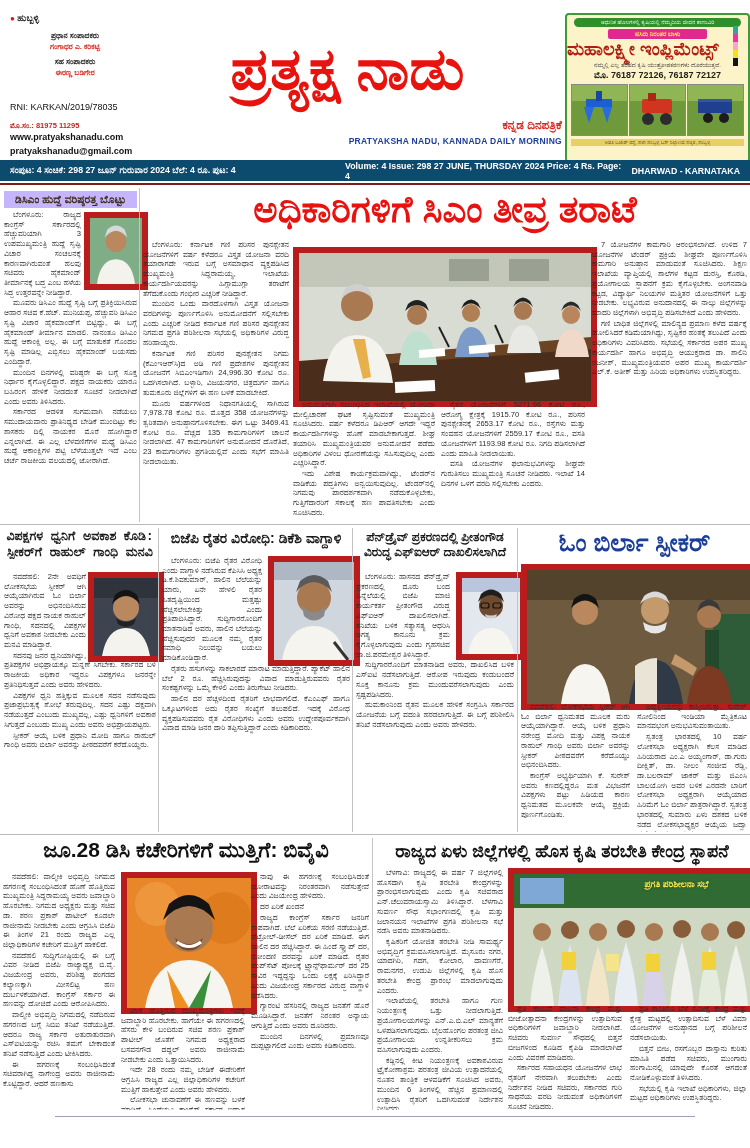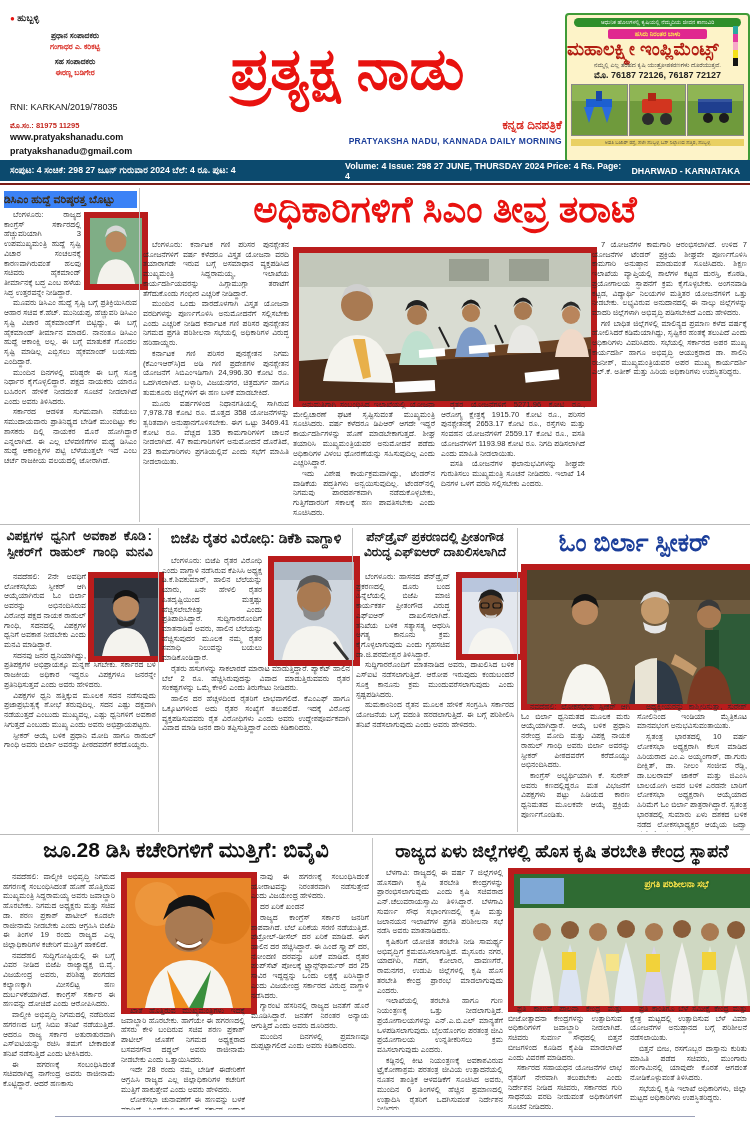--- a/index.html
+++ b/index.html
@@ -42,22 +42,22 @@
   
   .infobar{position:absolute;left:0;top:160px;width:750px;height:21px;background:#0c4a6e;color:#fff;
            display:flex;align-items:center;font-size:8.8px;font-weight:bold;}
   .infobar .kn{padding-left:10px;width:335px;}
   .infobar .en{width:280px;}
   .infobar .region{flex:1;text-align:right;padding-right:10px;}
   .maroonline{position:absolute;left:0;top:183px;width:750px;height:2px;background:#7c1d17;}
   
   .main-head{position:absolute;left:145px;top:190px;width:600px;text-align:center;
              font-size:37px;font-weight:bold;color:#e8120f;line-height:1.1;white-space:nowrap;}
-  .dcm-head{position:absolute;left:4px;top:191px;width:133px;background:#3b82f6;color:#3c2a12;
-            font-weight:bold;font-size:10.8px;text-align:left;padding:2px 0;}
+  .dcm-head{position:absolute;left:4px;top:191px;width:133px;background:#c4b5fd;color:#3c2a12;
+            font-weight:bold;font-size:10.8px;text-align:center;padding:2px 0;}
   .mid-head{position:absolute;font-weight:bold;color:#191919;text-align:center;line-height:1.25;}
   .blue-head{position:absolute;left:521px;top:528px;width:227px;text-align:center;
              font-size:25px;font-weight:bold;color:#1b3e9a;white-space:nowrap;}
   .bot-head-l{position:absolute;left:3px;top:838px;width:366px;text-align:center;
               font-size:21px;font-weight:bold;color:#111;white-space:nowrap;}
   .bot-head-r{position:absolute;left:377px;top:841px;width:370px;text-align:center;
               font-size:17.5px;font-weight:bold;color:#111;white-space:nowrap;}
   .banner-txt{position:absolute;left:38%;top:4%;width:60%;text-align:center;color:#ffe94d;
               font-weight:bold;font-size:9px;text-shadow:0 0 2px #1c4d1c;}
 </style>
@@ -329,21 +329,21 @@
         <p>ಸ್ವತಂತ್ರ ಭಾರತದಲ್ಲಿ 10 ವರ್ಷ ಲೋಕಸಭಾ ಅಧ್ಯಕ್ಷರಾಗಿ ಕೆಲಸ ಮಾಡಿದ ಹಿರಿಯರಾದ ಎಂ.ಎ ಅಯ್ಯಂಗಾರ್, ಡಾ.ಗುರು ದೀಕ್ಷಿತ್, ಡಾ. ನೀಲಂ ಸಂಜೀವ ರೆಡ್ಡಿ, ಡಾ.ಬಲರಾಮ್ ಜಾಕರ್ ಮತ್ತು ಜಿಎಂಸಿ ಬಾಲಯೋಗಿ ಅವರ ಬಳಿಕ ಎರಡನೇ ಬಾರಿಗೆ ಲೋಕಸಭಾ ಅಧ್ಯಕ್ಷರಾಗಿ ಆಯ್ಕೆಯಾದ ಹಿರಿಮೆಗೆ ಓಂ ಬಿರ್ಲಾ ಪಾತ್ರರಾಗಿದ್ದಾರೆ. ಸ್ವತಂತ್ರ ಭಾರತದಲ್ಲಿ ಸುಮಾರು ಏಳು ದಶಕದ ಬಳಿಕ ನಡೆದ ಲೋಕಸಭಾಧ್ಯಕ್ಷರ ಆಯ್ಕೆಯ ಜದ್ವಾ ಚರ್ಚೆಗೆ ಕಾರಣವಾಯಿತು.</p>
       </div>
 
   </div>
 
   <div class="hline" style="left:0;top:834px;width:750px;"></div>
 
   <div class="bot-head-l">ಜೂ.28 ಡಿಸಿ ಕಚೇರಿಗಳಿಗೆ ಮುತ್ತಿಗೆ: ಬಿವೈವಿ</div>
   <div class="body-col" style="left:3px;top:872px;width:112px;height:238px;">
     <div>
-        <p>ನವದೆಹಲಿ: ವಾಲ್ಮೀಕಿ ಅಭಿವೃದ್ಧಿ ನಿಗಮದ ಹಗರಣಕ್ಕೆ ಸಂಬಂಧಿಸಿದಂತೆ ಹೊಣೆ ಹೊತ್ತಿರುವ ಮುಖ್ಯಮಂತ್ರಿ ಸಿದ್ದರಾಮಯ್ಯ ಅವರು ಜವಾಬ್ದಾರಿ ಹೊರಬೇಕು. ನಿಗಮದ ಅಧ್ಯಕ್ಷರು ಮತ್ತು ಸಚಿವ ಡಾ. ಶರಣ ಪ್ರಕಾಶ್ ಪಾಟೀಲ್ ಕೂಡಲೇ ರಾಜೀನಾಮೆ ನೀಡಬೇಕು ಎಂದು ಆಗ್ರಹಿಸಿ ಬಿಜೆಪಿ ಈ ತಿಂಗಳ 19 ರಂದು ರಾಜ್ಯದ ಎಲ್ಲ ಜಿಲ್ಲಾಧಿಕಾರಿಗಳ ಕಚೇರಿಗೆ ಮುತ್ತಿಗೆ ಹಾಕಲಿದೆ.</p>
+        <p>ನವದೆಹಲಿ: ವಾಲ್ಮೀಕಿ ಅಭಿವೃದ್ಧಿ ನಿಗಮದ ಹಗರಣಕ್ಕೆ ಸಂಬಂಧಿಸಿದಂತೆ ಹೊಣೆ ಹೊತ್ತಿರುವ ಮುಖ್ಯಮಂತ್ರಿ ಸಿದ್ದರಾಮಯ್ಯ ಅವರು ಜವಾಬ್ದಾರಿ ಹೊರಬೇಕು. ನಿಗಮದ ಅಧ್ಯಕ್ಷರು ಮತ್ತು ಸಚಿವ ಡಾ. ಶರಣ ಪ್ರಕಾಶ್ ಪಾಟೀಲ್ ಕೂಡಲೇ ರಾಜೀನಾಮೆ ನೀಡಬೇಕು ಎಂದು ಆಗ್ರಹಿಸಿ ಬಿಜೆಪಿ ಈ ತಿಂಗಳ 21 ರಂದು ರಾಜ್ಯದ ಎಲ್ಲ ಜಿಲ್ಲಾಧಿಕಾರಿಗಳ ಕಚೇರಿಗೆ ಮುತ್ತಿಗೆ ಹಾಕಲಿದೆ.</p>
         <p>ನವದೆಹಲಿ ಸುದ್ದಿಗೋಷ್ಠಿಯಲ್ಲಿ ಈ ಬಗ್ಗೆ ವಿವರ ನೀಡಿದ ಬಿಜೆಪಿ ರಾಜ್ಯಾಧ್ಯಕ್ಷ ಬಿ.ವೈ. ವಿಜಯೇಂದ್ರ ಅವರು, ಪರಿಶಿಷ್ಟ ಪಂಗಡದ ಕಲ್ಯಾಣಕ್ಕಾಗಿ ಮೀಸಲಿಟ್ಟ ಹಣ ದುರ್ಬಳಕೆಯಾಗಿದೆ. ಕಾಂಗ್ರೆಸ್ ಸರ್ಕಾರ ಈ ಹಣವನ್ನು ದೋಚಿದೆ ಎಂದು ಆರೋಪಿಸಿದರು.</p>
         <p>ವಾಲ್ಮೀಕಿ ಅಭಿವೃದ್ಧಿ ನಿಗಮದಲ್ಲಿ ನಡೆದಿರುವ ಹಗರಣದ ಬಗ್ಗೆ ಸಿಬಿಐ ತನಿಖೆ ನಡೆಯುತ್ತಿದೆ. ಆದರೂ ರಾಜ್ಯ ಸರ್ಕಾರ ಅತುರಾತುರವಾಗಿ ಎಸ್‌ಐಟಿಯನ್ನು ರಚಿಸಿ ತಮಗೆ ಬೇಕಾದಂತೆ ತನಿಖೆ ನಡೆಸುತ್ತಿದೆ ಎಂದು ಟೀಕಿಸಿದರು.</p>
         <p>ಈ ಹಗರಣಕ್ಕೆ ಸಂಬಂಧಿಸಿದಂತೆ ಸಚಿವರಾಗಿದ್ದ ನಾಗೇಂದ್ರ ಅವರು ರಾಜೀನಾಮೆ ಕೊಟ್ಟಿದ್ದಾರೆ. ಆದರೆ ಹಣಕಾಸು</p>
       </div>
   </div>
   <div class="photo" style="left:121px;top:872px;width:124px;height:130px;">
     <svg viewBox="0 0 124 130" preserveAspectRatio="none">
       <rect width="124" height="130" fill="#e8872a"></rect>
       <circle cx="30" cy="26" r="22" fill="#f09c44" opacity=".7"></circle>
         <circle cx="98" cy="40" r="26" fill="#d97618" opacity=".7"></circle>

